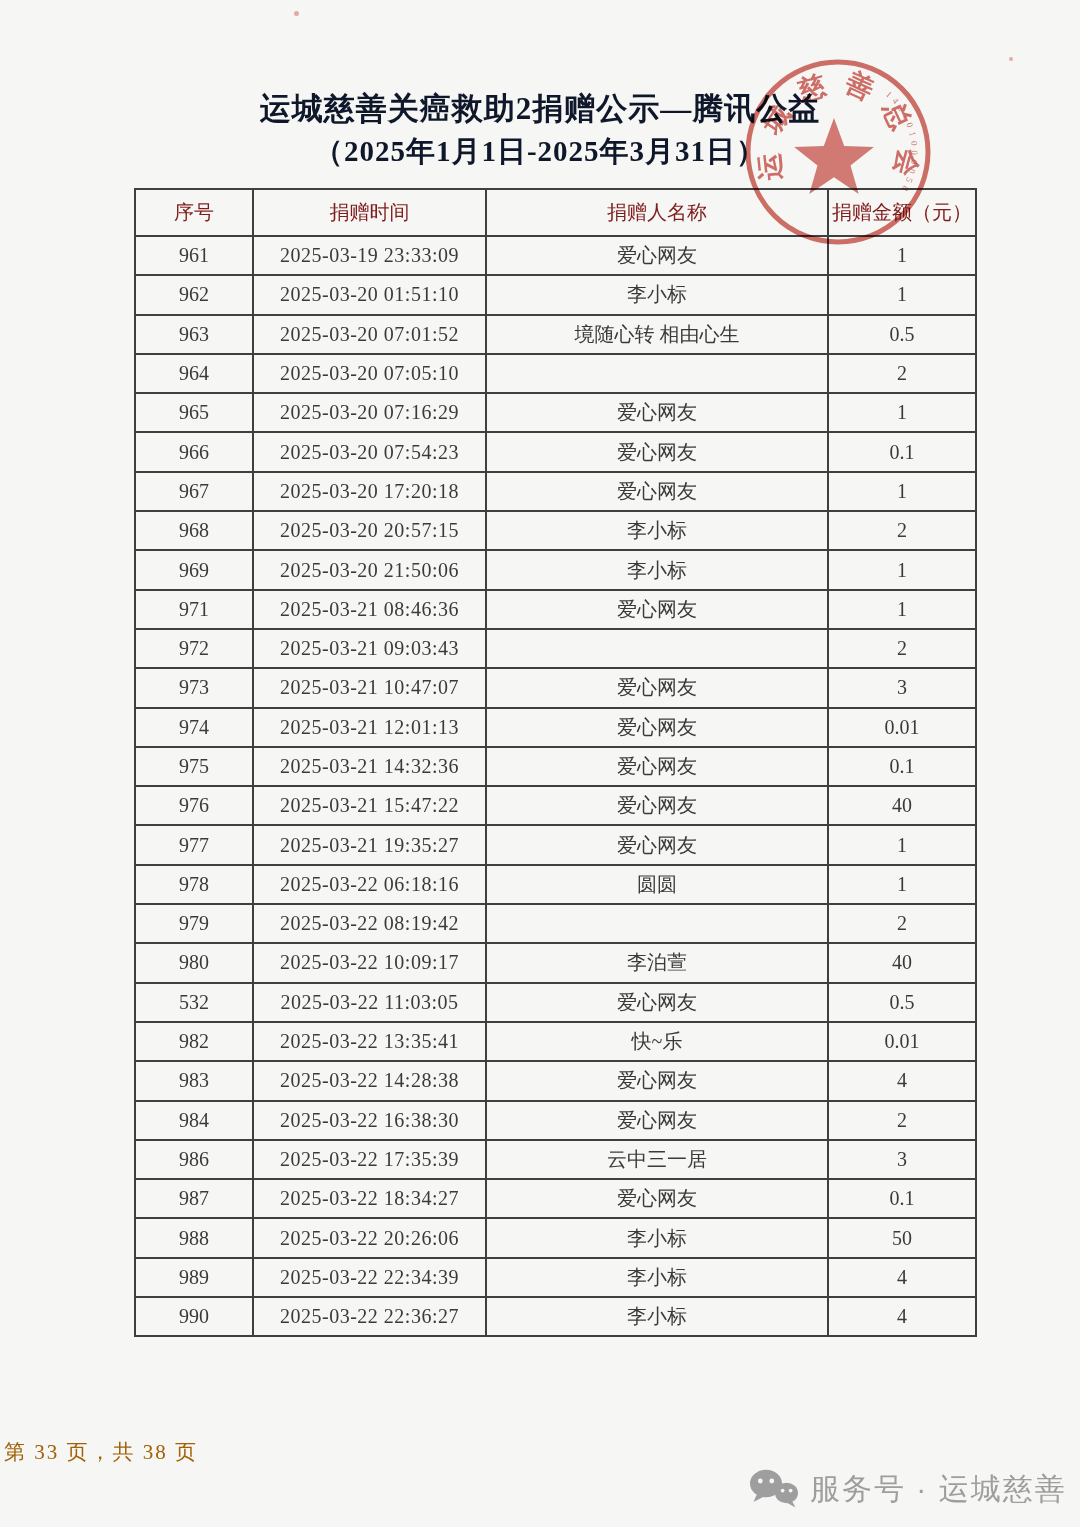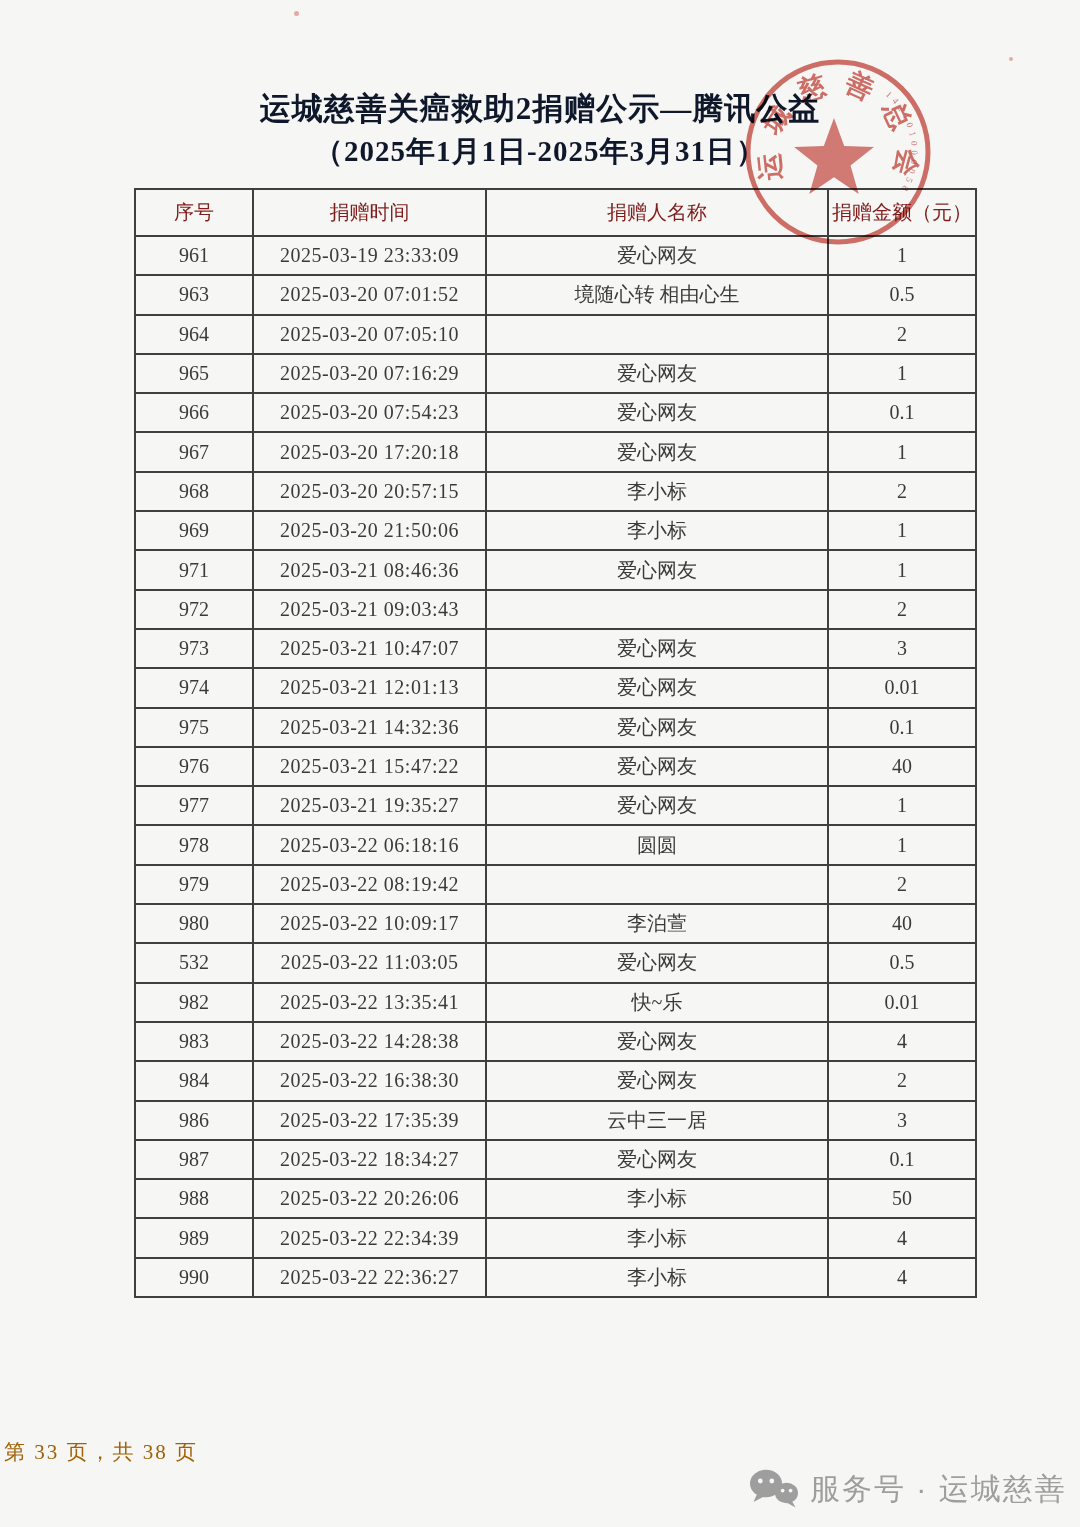--- a/index.html
+++ b/index.html
@@ -76,20 +76,26 @@
         </tr>
     </thead>
     <tbody>
         <tr class="row">
         <td class="c-index">961</td>
         <td class="c-time">2025-03-19 23:33:09</td>
         <td class="c-donor">爱心网友</td>
         <td class="c-amount">1</td>
       </tr>
         <tr class="row">
+        <td class="c-index">962</td>
+        <td class="c-time">2025-03-20 01:51:10</td>
+        <td class="c-donor">李小标</td>
+        <td class="c-amount">1</td>
+      </tr>
+        <tr class="row">
         <td class="c-index">963</td>
         <td class="c-time">2025-03-20 07:01:52</td>
         <td class="c-donor">境随心转  相由心生</td>
         <td class="c-amount">0.5</td>
       </tr>
         <tr class="row">
         <td class="c-index">964</td>
         <td class="c-time">2025-03-20 07:05:10</td>
         <td class="c-donor"></td>
         <td class="c-amount">2</td>

